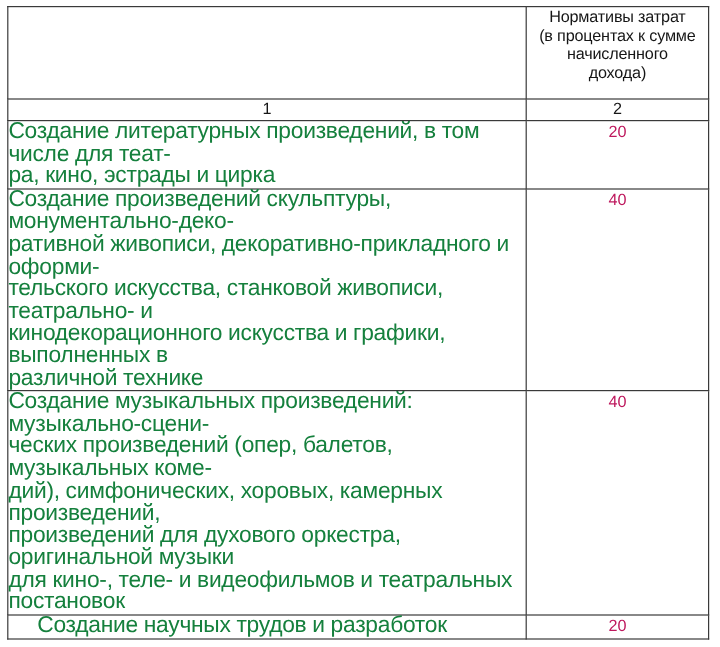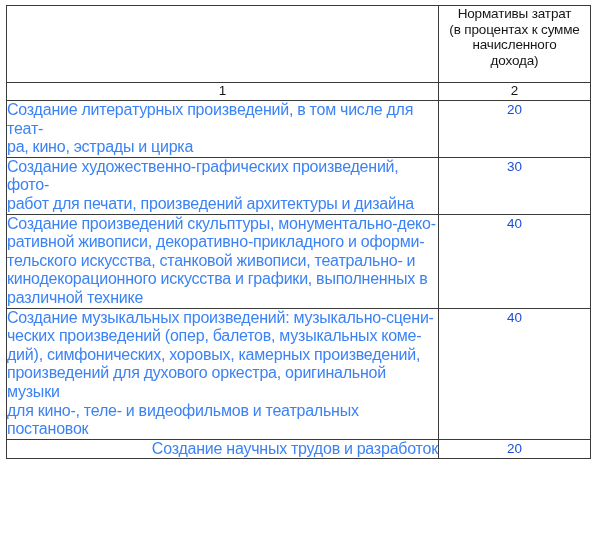--- a/index.html
+++ b/index.html
@@ -71,38 +71,37 @@
     text-align: center;
     vertical-align: middle;
     font-size: 13.5px;
     line-height: 16px;
     color: #161616;
   }
 
   
   .desc {
     padding: 1px 3px 1px 5px;
-    font-size: 16px;
+    font-size: 19px;
     line-height: 18.6px;
     letter-spacing: -0.22px;
-    color: #3b82f6;
+    color: #15803d;
     text-align: left;
     white-space: pre-line;
     word-spacing: -0.2px;
   }
   .desc.indent {
-    padding-left: 9px;
-    text-align: right;
+    padding-left: 24px;
   }
   .rate {
     text-align: center;
     vertical-align: middle;
     font-size: 13.5px;
     line-height: 17px;
-    color: #1d4ed8;
+    color: #be185d;
   }
 </style>
 </head>
 <body>
 
 <div class="page">
   <div class="tbl-wrap">
     <table class="norms">
       <colgroup>
         <col class="c-desc">
@@ -121,25 +120,20 @@
           <td>2</td>
         </tr>
       </thead>
       <tbody id="norms-body">
           <tr>
             <td class="desc">Создание литературных произведений, в том числе для теат-
 ра, кино, эстрады и цирка</td>
             <td class="rate">20</td>
           </tr>
           <tr>
-            <td class="desc">Создание художественно-графических произведений, фото-
-работ для печати, произведений архитектуры и дизайна</td>
-            <td class="rate">30</td>
-          </tr>
-          <tr>
             <td class="desc">Создание произведений скульптуры, монументально-деко-
 ративной живописи, декоративно-прикладного и оформи-
 тельского искусства, станковой живописи, театрально- и
 кинодекорационного искусства и графики, выполненных в
 различной технике</td>
             <td class="rate">40</td>
           </tr>
           <tr>
             <td class="desc">Создание музыкальных произведений: музыкально-сцени-
 ческих произведений (опер, балетов, музыкальных коме-

